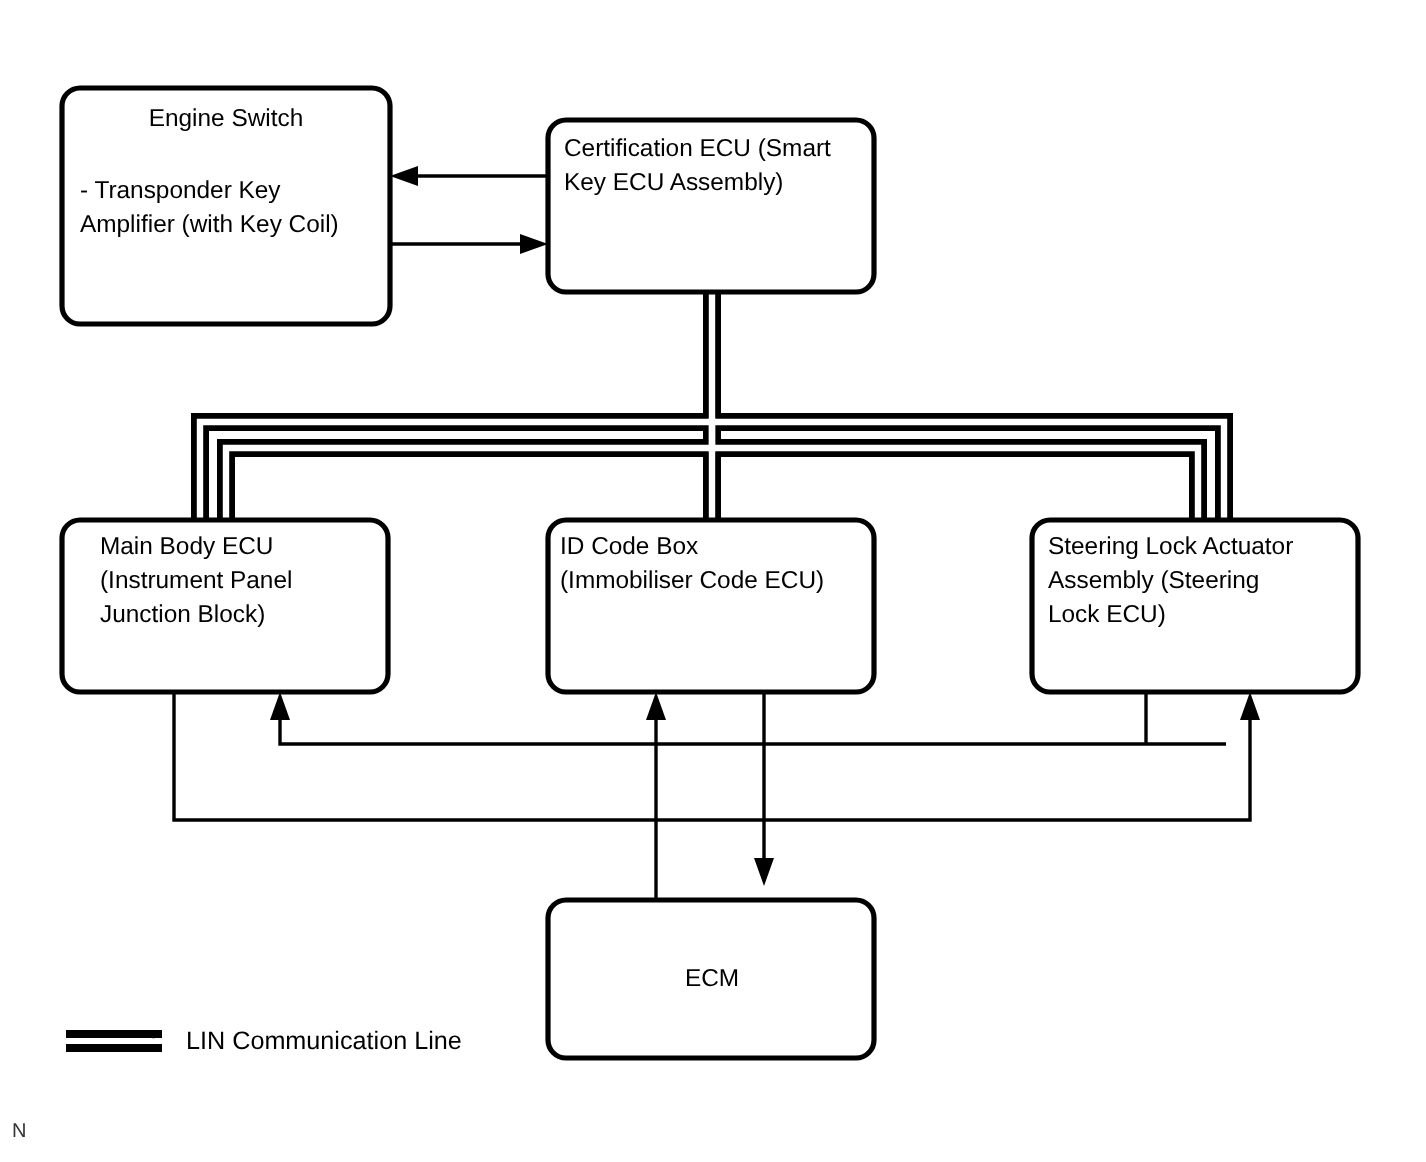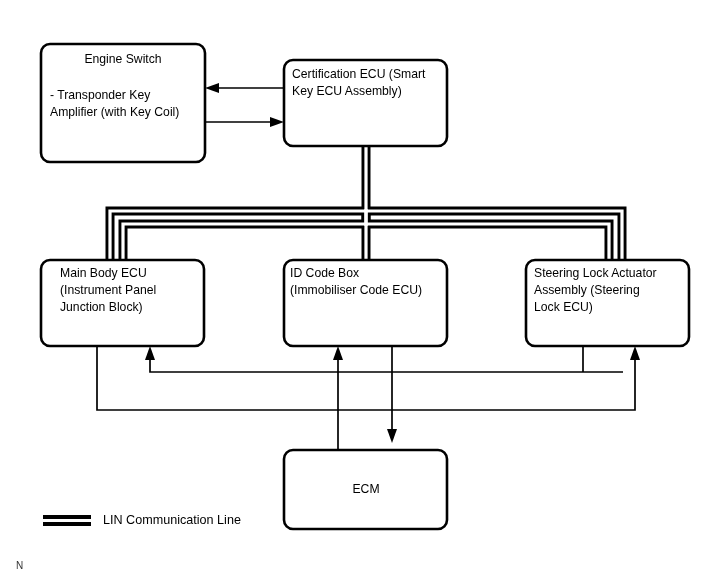--- a/index.html
+++ b/index.html
@@ -9,21 +9,21 @@
   }
   body {
     width: 713px;
     height: 581px;
     font-family: "Liberation Sans", sans-serif;
     position: relative;
     overflow: hidden;
   }
   #diagram-root {
     position: absolute;
-    left: 10px;
+    left: 0;
     top: 0;
     width: 656px;
     height: 581px;
   }
   svg.diagram {
     display: block;
     width: 713px;
     height: 581px;
   }
   .box-rect {

